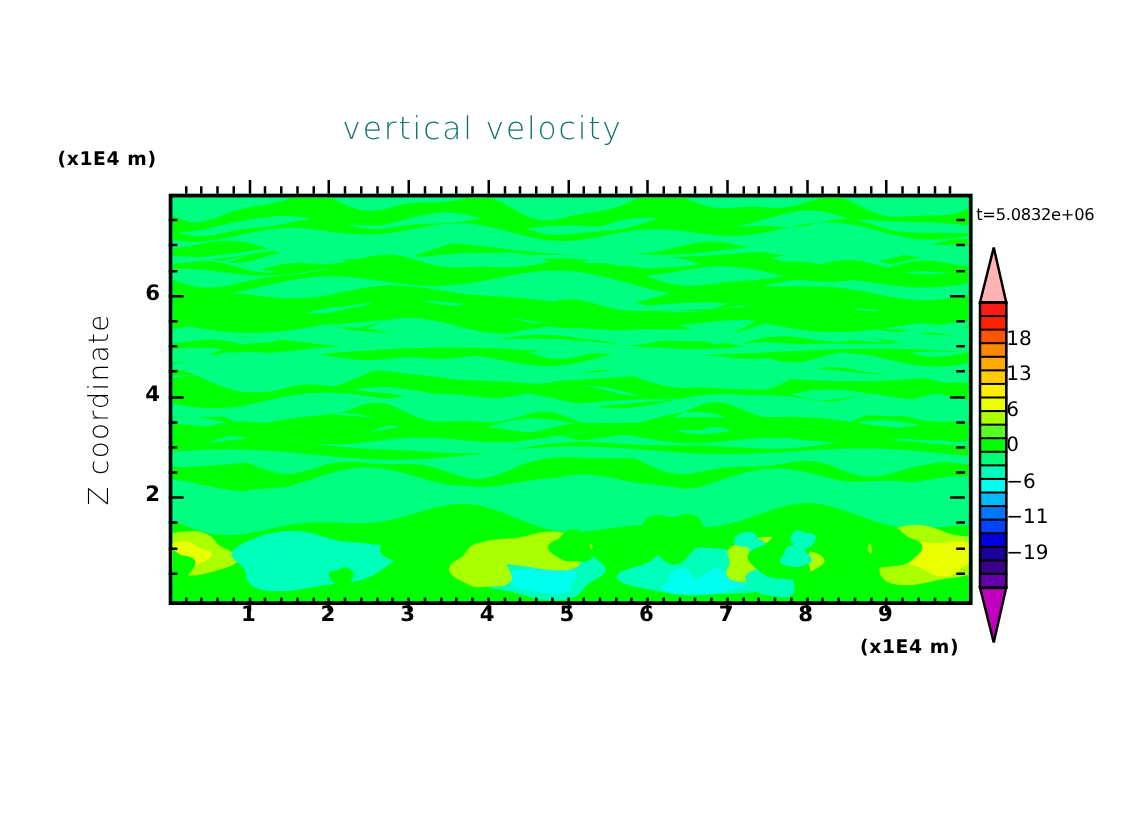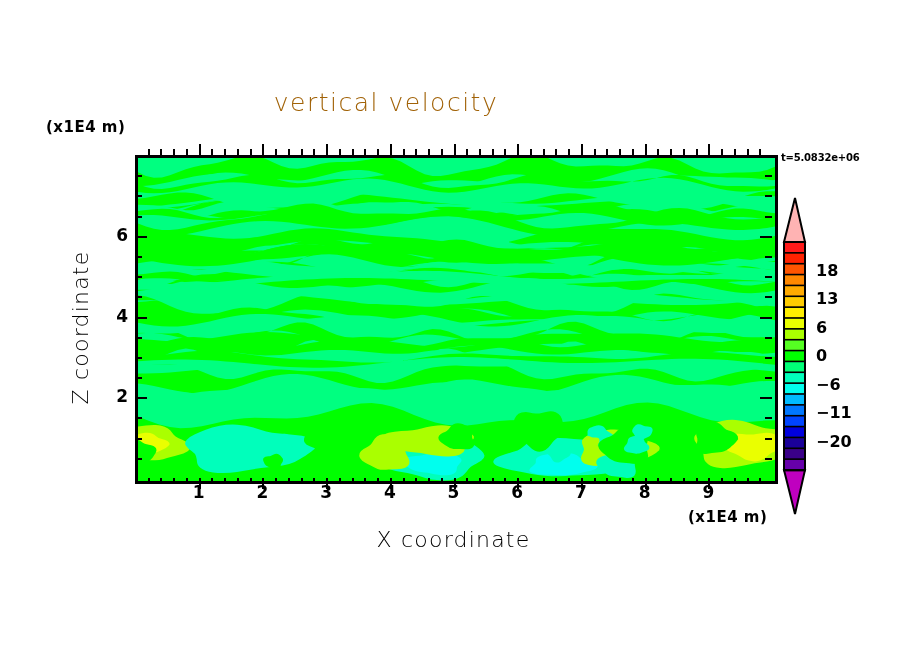--- a/index.html
+++ b/index.html
@@ -25,21 +25,21 @@
 
   
   #chart-title {
     left: 0; top: 88px;
     width: 772px;
     text-align: center;
     font-size: 25px;
     letter-spacing: 1.5px;
     font-family: "DejaVu Sans", sans-serif;
     font-weight: 300;
-    color: #a16207;
+    color: #0f766e;
     white-space: pre;
   }
 
   
   #ylabel-units {
     left: 46px; top: 118px;
     font-size: 15px;
     font-weight: bold;
     letter-spacing: 0.5px;
     white-space: pre;
@@ -56,23 +56,23 @@
   }
   #plot-canvas {
     position: absolute;
     left: 0; top: 0;
     width: 637px; height: 323px;
     display: block;
   }
 
   
   #time-annotation {
-    left: 781px; top: 152px;
-    font-size: 10px;
-    font-weight: bold;
+    left: 781px; top: 165px;
+    font-size: 13px;
+    font-weight: normal;
     letter-spacing: -0.2px;
     white-space: pre;
   }
 
   
   .xtick-label {
     font-size: 17px;
     font-weight: bold;
     text-align: center;
     width: 30px;
@@ -119,23 +119,23 @@
 
   
   #colorbar {
     left: 780px; top: 196px;
     width: 30px;
     height: 320px;
   }
   #colorbar svg { display: block; }
   .cbar-label {
     position: absolute;
-    left: 36px;
+    left: 25px;
     font-size: 16px;
-    font-weight: bold;
+    font-weight: normal;
     white-space: pre;
     margin-top: -10px;
   }
 </style>
 </head>
 <body>
 
 <div id="root">
 
   <div class="abs" id="chart-title">vertical velocity</div>
@@ -354,21 +354,20 @@
       <div class="abs" style="left: 760px; top: 397.25px; width: 12px; height: 2px; background: rgb(0, 0, 0);"></div>
       <div class="abs ytick-label" style="top: 397.25px;">2</div>
       <div class="abs" style="left: 135px; top: 316.5px; width: 12px; height: 2px; background: rgb(0, 0, 0);"></div>
       <div class="abs" style="left: 760px; top: 316.5px; width: 12px; height: 2px; background: rgb(0, 0, 0);"></div>
       <div class="abs ytick-label" style="top: 316.5px;">4</div>
       <div class="abs" style="left: 135px; top: 235.75px; width: 12px; height: 2px; background: rgb(0, 0, 0);"></div>
       <div class="abs" style="left: 760px; top: 235.75px; width: 12px; height: 2px; background: rgb(0, 0, 0);"></div>
       <div class="abs ytick-label" style="top: 235.75px;">6</div>
     </div>
 
-  <div class="abs" id="xaxis-title">X coordinate</div>
   <div class="abs" id="yaxis-title">Z coordinate</div>
   <div class="abs" id="xlabel-units">(x1E4 m)</div>
 
   <div class="abs" id="colorbar">
     <svg width="30" height="320" viewBox="0 0 30 320">
         <path d="M15,2 L25,46 L4,46 Z" fill="#ffb3b3" stroke="#000" stroke-width="2" stroke-linejoin="miter"></path>
         <path d="M15,318 L4,274 L25,274 Z" fill="#bf00bf" stroke="#000" stroke-width="2" stroke-linejoin="miter"></path>
         <rect x="4" y="46.00" width="21" height="11.46" fill="#ff1a1a" stroke="#000" stroke-width="1.6"></rect>
         <rect x="4" y="56.86" width="21" height="11.46" fill="#ff2200" stroke="#000" stroke-width="1.6"></rect>
         <rect x="4" y="67.71" width="21" height="11.46" fill="#ff5500" stroke="#000" stroke-width="1.6"></rect>
@@ -393,16 +392,16 @@
         <rect x="4" y="46" width="21" height="228" fill="none" stroke="#000" stroke-width="2"></rect>
       </svg>
   </div>
   <div class="abs" id="colorbar-labels" style="left:780px;top:196px;width:120px;height:320px;">
       <div class="cbar-label" style="top: 74.5px;">18</div>
       <div class="cbar-label" style="top: 103px;">13</div>
       <div class="cbar-label" style="top: 131.5px;">6</div>
       <div class="cbar-label" style="top: 160px;">0</div>
       <div class="cbar-label" style="top: 188.5px;">−6</div>
       <div class="cbar-label" style="top: 217px;">−11</div>
-      <div class="cbar-label" style="top: 245.5px;">−20</div>
+      <div class="cbar-label" style="top: 245.5px;">−19</div>
     </div>
 
 </div>
 
 </body></html>

